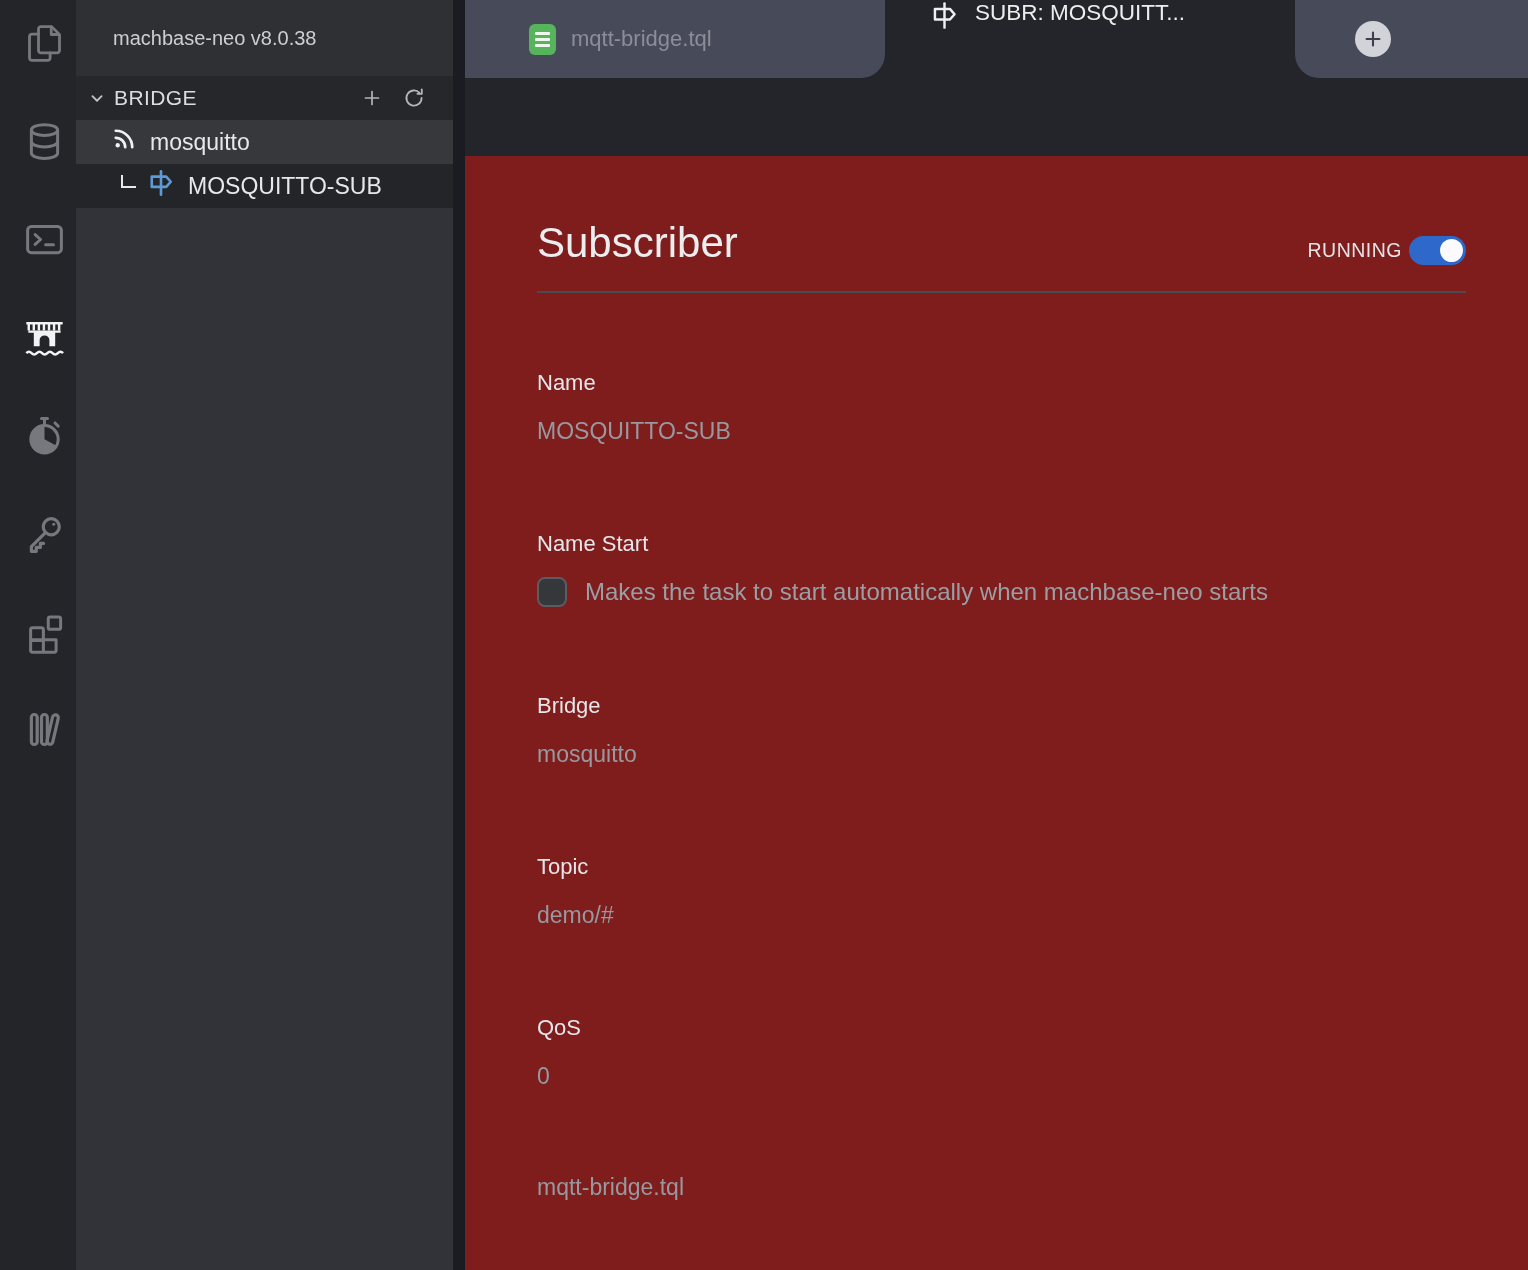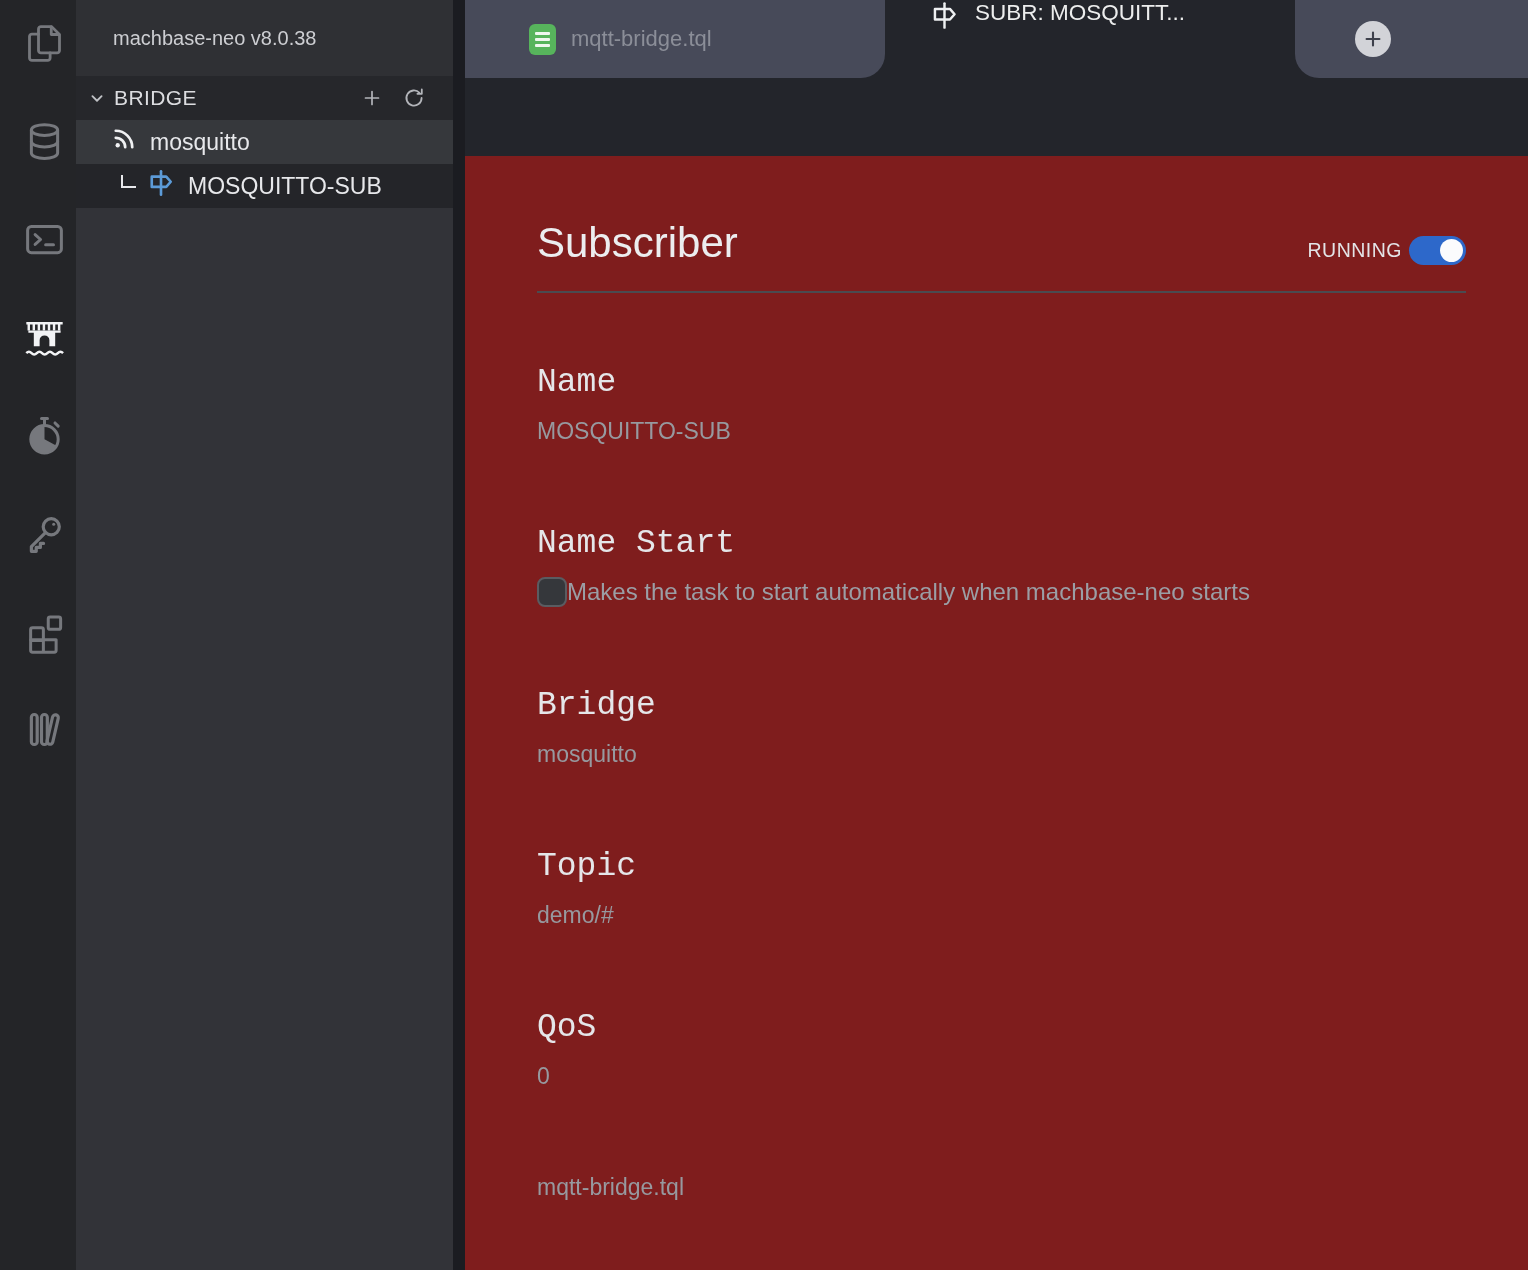--- a/index.html
+++ b/index.html
@@ -60,23 +60,23 @@
   .page-title { font-size:42px; font-weight:400; color:#ecedef; line-height:54px; }
   .status { display:flex; align-items:center; gap:7px; margin-bottom:5px; }
   .status-label { color:#e3e4e7; font-size:19.5px; letter-spacing:.5px; }
   .toggle { width:57px; height:29px; border-radius:15px; background:#2d68ca; position:relative; }
   .toggle .knob { position:absolute; right:3px; top:3px; width:23px; height:23px;
                   border-radius:50%; background:#fbfbfd; }
   .divider { height:2px; background:#4a4b50; margin-top:21px; }
 
   .fields { margin-top:74px; }
   .field { margin-bottom:83px; }
-  .field-label { font-size:33px; color:#e5e6e9; line-height:32px;font-family:Liberation Mono, monospace; }
+  .field-label { font-size:22px; color:#e5e6e9; line-height:32px; }
   .field-value { font-size:23px; color:#97999f; line-height:28px; margin-top:18px; }
-  .check-row { display:flex; align-items:center; margin-top:17px; }
+  .check-row { display:flex; align-items:center; gap:18px; margin-top:17px; }
   .checkbox { width:30px; height:30px; border-radius:8px; background:#35373b;
               border:2px solid #5a5c61; flex:0 0 auto; }
   .check-desc { font-size:24px; color:#9b9ea5; }
 
   svg { fill:none; }
 </style>
 </head>
 <body>
 
 <div class="app">

